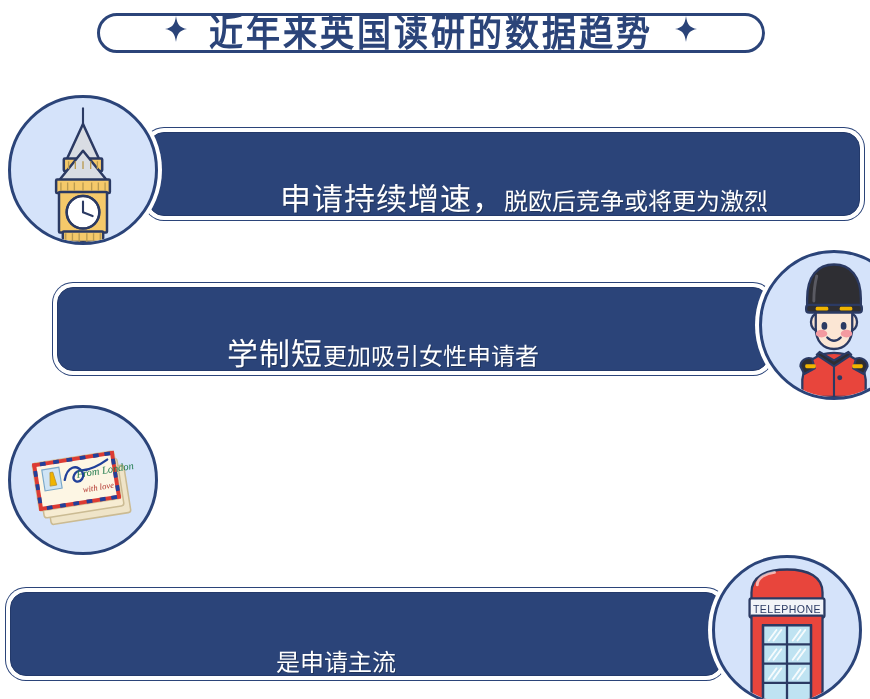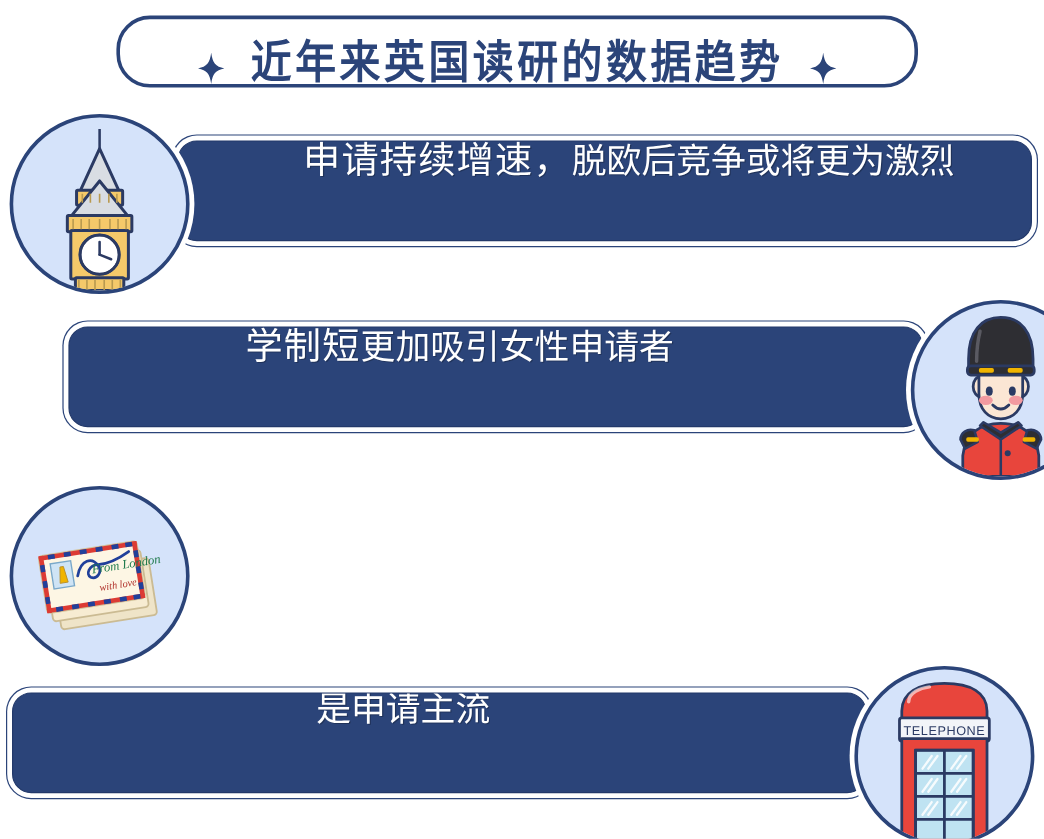--- a/index.html
+++ b/index.html
@@ -16,27 +16,27 @@
     font-family: "Liberation Sans", "DejaVu Sans", sans-serif;
     -webkit-font-smoothing: antialiased;
   }
 
   
   .title-banner {
     position: absolute;
     left: 97px;
     top: 13px;
     width: 668px;
-    height: 60px;
+    height: 40px;
     box-sizing: border-box;
     border: 3px solid #2b4479;
     border-radius: 28px;
     background: #ffffff;
     display: flex;
-    align-items: flex-end;
+    align-items: flex-start;
     justify-content: center;
     gap: 22px;
   }
   .title-text {
     font-size: 34px;
     font-weight: bold;
     color: #2b4479;
     letter-spacing: 3px;
     line-height: 1;
     white-space: nowrap;
@@ -56,50 +56,50 @@
     height: 150px;
   }
   .row.r1 { top: 95px; }
   .row.r2 { top: 250px; margin-left: 47px; }
   .row.r3 { top: 405px; }
   .row.r4 { top: 555px; }
 
   
   .bar {
     position: absolute;
-    top: 22px;
+    top: 37px;
     height: 84px;
     box-sizing: border-box;
     background: #2b4479;
     border-radius: 16px;
     border: 1px solid #23396a;
     box-shadow:
       0 0 0 4px #ffffff,
       0 0 0 5px #2b4479;
     display: flex;
-    align-items: flex-start;
+    align-items: flex-end;
     overflow: hidden;
   }
   .bar.left-icon  { left: 148px; right: auto; width: 712px; justify-content: center; padding-left: 40px; }
   .bar.right-icon { left: 10px;  width: 712px; justify-content: center; padding-right: 60px; }
 
   .bar-text {
     color: #ffffff;
     white-space: nowrap;
     line-height: 1;
     display: flex;
     align-items: baseline;
     text-shadow: 1px 1px 0 rgba(0,0,0,0.25);
   }
   .txt-big {
     font-size: 31px;
     letter-spacing: 1px;
   }
   .txt-small {
-    font-size: 29px;
+    font-size: 24px;
     letter-spacing: 0px;
   }
 
   
   .icon-circle {
     position: absolute;
     top: 0;
     width: 150px;
     height: 150px;
     border-radius: 50%;

